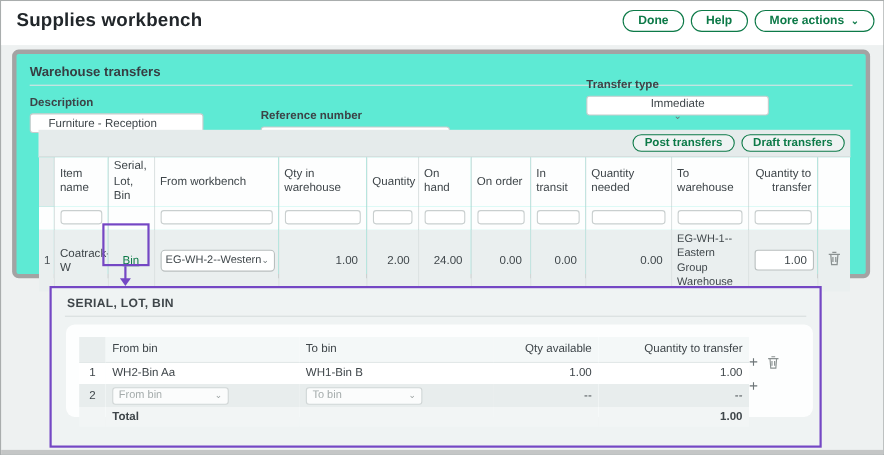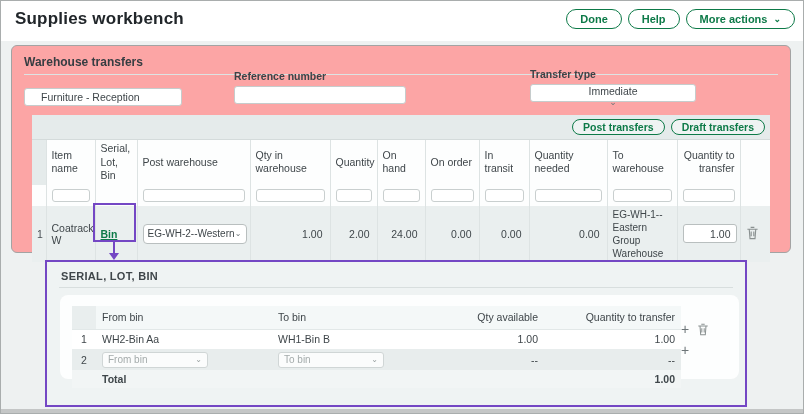--- a/index.html
+++ b/index.html
@@ -30,33 +30,33 @@
     display:inline-flex; align-items:center; gap:6px;
     border:1.5px solid #0d7a48; color:#0d7a48; background:#ffffff;
     border-radius:12px; font-size:11px; font-weight:600;
     padding:3px 13px; cursor:pointer; white-space:nowrap;
   }
   .pill .chev { font-size:9px; line-height:1; }
 
   
   .card {
     position:absolute; left:10px; top:44px; width:780px; height:208px;
-    background:#fca5a5; border:1px solid #a3a3a3; border-radius:6px;
+    background:#5eead4; border:4px solid #a3a3a3; border-radius:6px;
   }
   .card-title {
     position:absolute; left:12px; top:9px;
     font-size:12px; font-weight:700; color:#363d42;
   }
   .card-hr {
     position:absolute; left:12px; right:12px; top:28px; height:1px; background:#dde3e3;
   }
   .field-label { font-size:10.5px; font-weight:600; color:#3c4347; }
   .field { position:absolute; }
   .f-desc { left:12px; top:38px; }
-  .f-ref  { left:222px; top:24px; }
+  .f-ref  { left:222px; top:50px; }
   .f-type { left:470px; top:22px;margin-left:48px; }
   .text-input {
     display:block; margin-top:4px; height:18px; width:158px;
     border:1px solid #c6cccc; border-radius:3px; background:#fff;
     font-size:10.5px; color:#3f464a; padding:0 16px;
     font-family:"Liberation Sans","DejaVu Sans",sans-serif;
   }
   .f-ref .text-input { width:172px; }
   .selectbox {
     margin-top:4px; height:18px; width:166px;
@@ -84,21 +84,21 @@
   tr.hdr th { height:38px; font-weight:400; text-align:left; padding:2px 5px; background:#fdfefe; line-height:1.3; }
   tr.hdr th.num { background:#e5ebeb; }
   tr.hdr th.right { text-align:right; }
   tr.filter td { height:21px; background:#fdfefe; text-align:center; }
   .filter-input {
     width:calc(100% - 10px); height:13px; border:1px solid #c9cfcf; border-radius:3px; background:#fff;
   }
   tr.data td { height:46px; background:#eaefef; padding:2px 5px; }
   tr.data td.num { text-align:center; color:#4a5155; }
   tr.data td.r { text-align:right; padding-right:7px; }
-  tr.data td.c { text-align:left;font-weight:bold; }
+  tr.data td.c { text-align:center; }
   .bin-link { color:#0d7a48; text-decoration:underline; cursor:pointer; font-size:10.5px; }
   .row-select {
     width:104px; height:20px; background:#fff; border:1px solid #b9bfbf; border-radius:4px;
     display:flex; align-items:center; justify-content:space-between;
     padding:0 4px; cursor:pointer;
   }
   .row-select .txt { white-space:nowrap; overflow:hidden; font-size:10px; color:#3f464a; }
   .row-select .chev { color:#6d7578; font-size:8px; flex:0 0 auto; }
   .to-wh { line-height:1.3; font-size:10px; }
   .qty-input {
@@ -171,20 +171,21 @@
         <span class="chev">⌄</span>
       </button>
     </div>
   </div>
 
   <div class="card">
     <div class="card-title">Warehouse transfers</div>
     <div class="card-hr"></div>
 
     <div class="field f-desc">
+      <div class="field-label">Description</div>
       <input class="text-input" value="Furniture - Reception" style="">
     </div>
     <div class="field f-ref">
       <div class="field-label">Reference number</div>
       <input class="text-input" value="" style="">
     </div>
     <div class="field f-type">
       <div class="field-label">Transfer type</div>
       <div class="selectbox">
         <span class="txt">Immediate</span>
@@ -211,21 +212,21 @@
             <col style="width:78px">
             <col style="width:70px">
             <col style="width:63px">
           <col style="width:30px">
         </colgroup>
         <tbody>
             <tr class="hdr">
           <th class="num"></th>
           <th>Item name</th>
           <th>Serial, Lot, Bin</th>
-          <th>Post warehouse</th>
+          <th>From workbench</th>
           <th>Qty in warehouse</th>
           <th>Quantity</th>
           <th>On hand</th>
           <th>On order</th>
           <th>In transit</th>
           <th>Quantity needed</th>
           <th>To warehouse</th>
           <th class="right">Quantity to transfer</th>
           <th></th>
         </tr>

